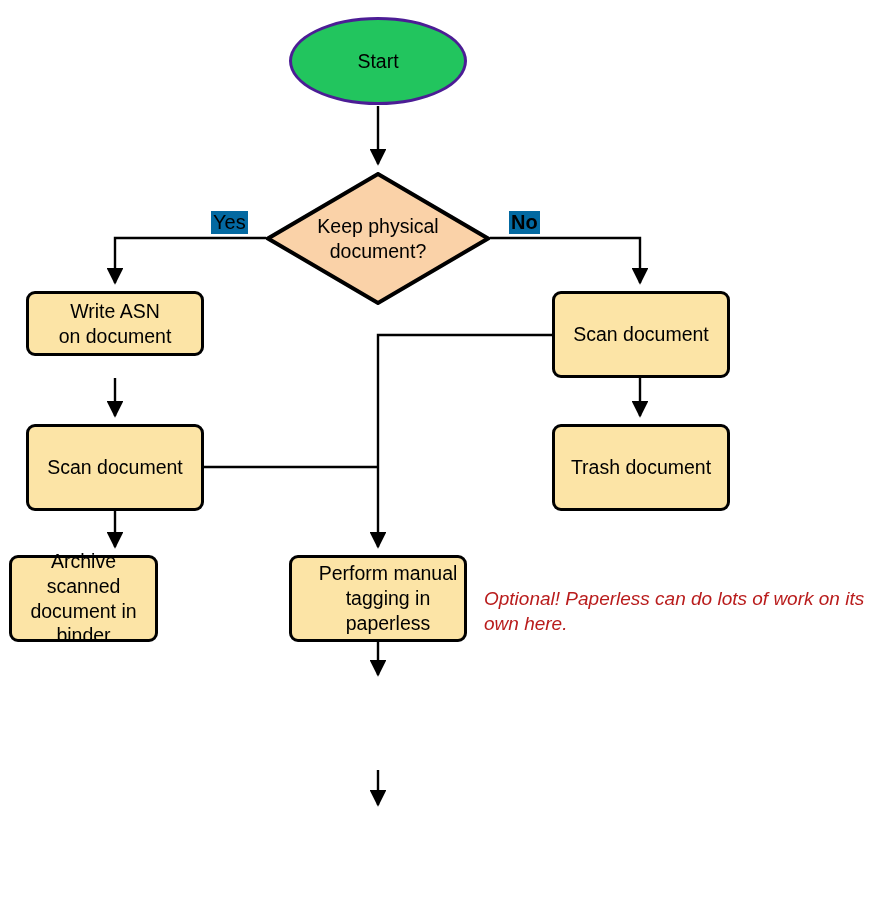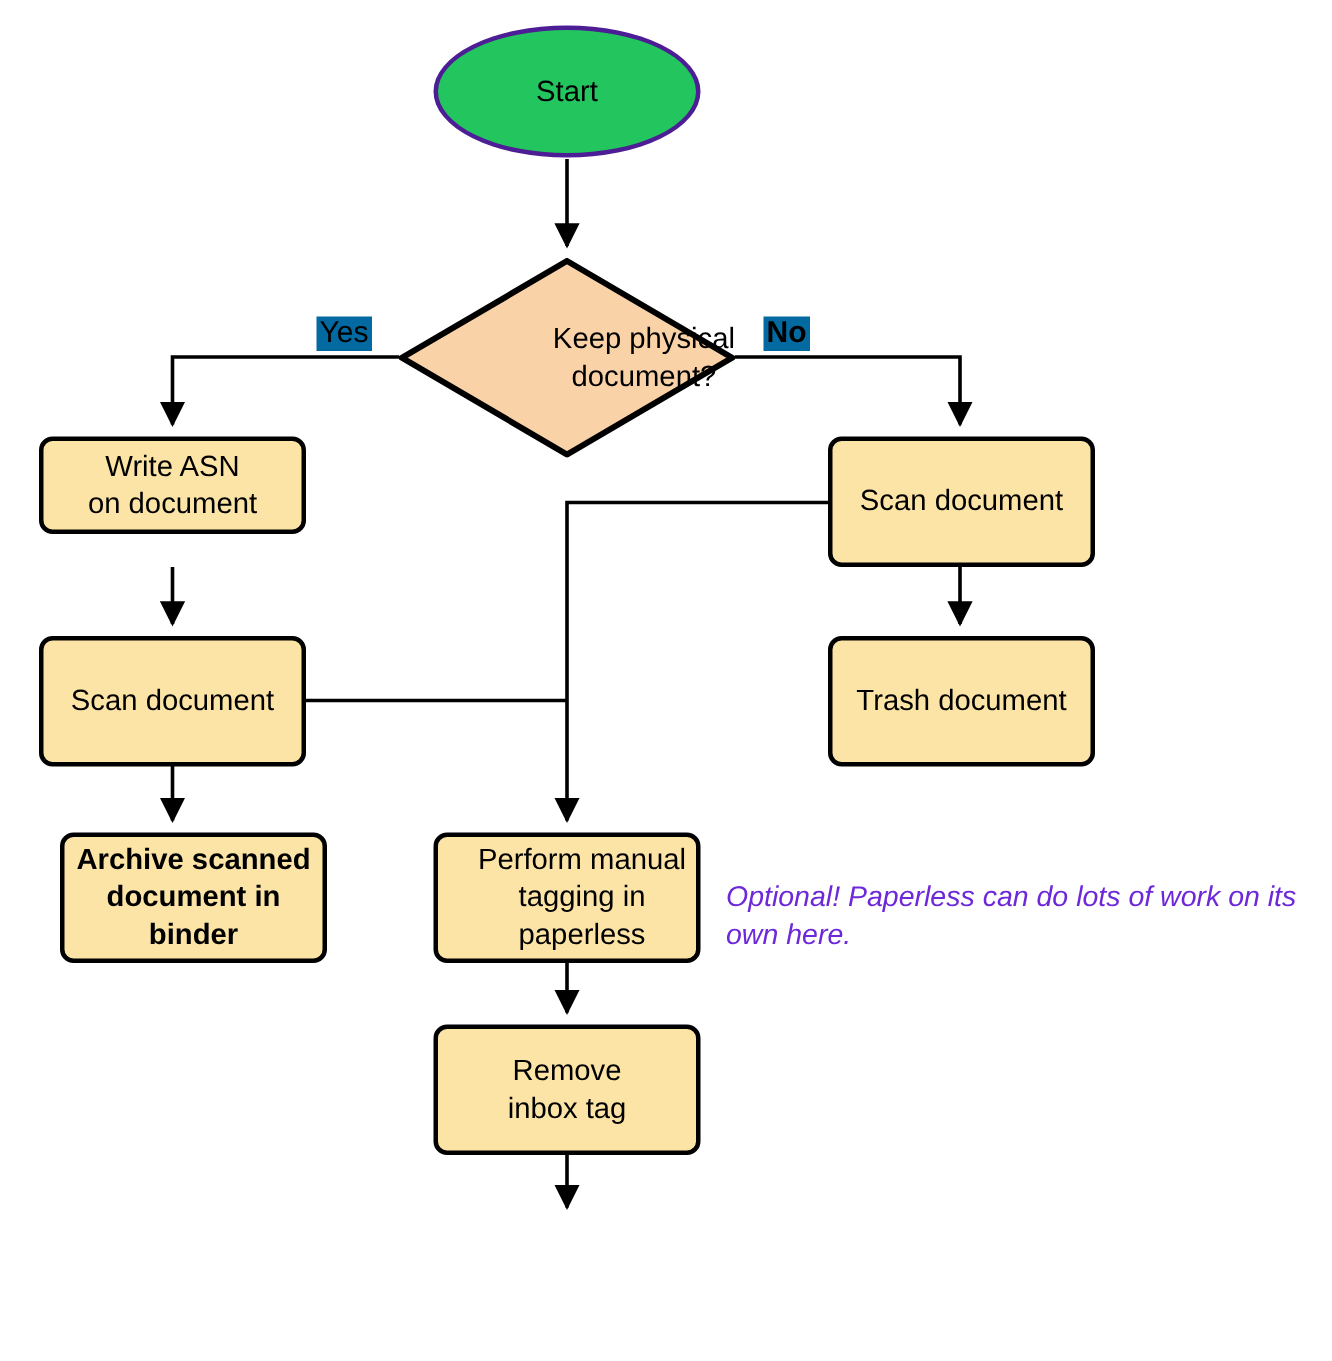--- a/index.html
+++ b/index.html
@@ -78,21 +78,21 @@
     color: #000000;
     z-index: 4;
     background: #0369a1;
     padding: 0 2px;
   }
   .note {
     position: absolute;
     font-style: italic;
     font-size: 19px;
     line-height: 1.33;
-    color: #6d28d9;
+    color: #b91c1c;
     z-index: 4;
   }
 </style>
 </head>
 <body>
 
 <div id="canvas">
 
   <svg id="edges" viewBox="0 0 888 907" width="888" height="907" xmlns="http://www.w3.org/2000/svg">
     <defs>
@@ -121,61 +121,57 @@
       <path d="M 378 641 L 378 675" marker-end="url(#arrow)"></path>
 
       <path d="M 378 770 L 378 805" marker-end="url(#arrow)"></path>
     </g>
   </svg>
 
   <div class="node terminal" style="left:289px; top:17px; width:178px; height:88px;">
     <span>Start</span>
   </div>
 
-  <div class="diamond-wrap" style="left:266px; top:172px; width:224px; height:133px;justify-content:flex-end;">
+  <div class="diamond-wrap" style="left:266px; top:172px; width:224px; height:133px;">
     <svg width="224" height="133" viewBox="0 0 224 133" xmlns="http://www.w3.org/2000/svg">
       <polygon points="112,2 222,66.5 112,131 2,66.5" fill="#fad2a8" stroke="#000000" stroke-width="4"></polygon>
     </svg>
     <span class="diamond-label">Keep physical
 document?</span>
   </div>
 
   <div class="edge-label" style="left:211px; top:211px;">Yes</div>
   <div class="edge-label" style="left:509px; top:211px;font-weight:bold;">No</div>
 
   <div class="node process" style="left:26px; top:291px; width:178px; height:65px;">
     <span>Write ASN
 on document</span>
   </div>
 
   <div class="node process" style="left:26px; top:424px; width:178px; height:87px;">
     <span>Scan document</span>
   </div>
 
-  <div class="node process" style="left:40px; top:555px; width:178px; height:87px;font-weight:bold;">
+  <div class="node process" style="left:9px; top:555px; width:149px; height:87px;">
     <span>Archive scanned
 document in
 binder</span>
   </div>
 
   <div class="node process" style="left:552px; top:291px; width:178px; height:87px;">
     <span>Scan document</span>
   </div>
 
   <div class="node process" style="left:552px; top:424px; width:178px; height:87px;text-align:right;">
     <span>Trash document</span>
   </div>
 
   <div class="node process" style="left:289px; top:555px; width:178px; height:87px;padding-left:20px;">
     <span>Perform manual
 tagging in
 paperless</span>
   </div>
 
-  <div class="node process" style="left:289px; top:683px; width:178px; height:87px;">
-    <span>Remove
-inbox tag</span>
-  </div>
 
 
   <div class="note" style="left:484px; top:586px; width:400px;">Optional! Paperless can do lots of work on its own here.</div>
 
 </div>
 
 </body></html>

